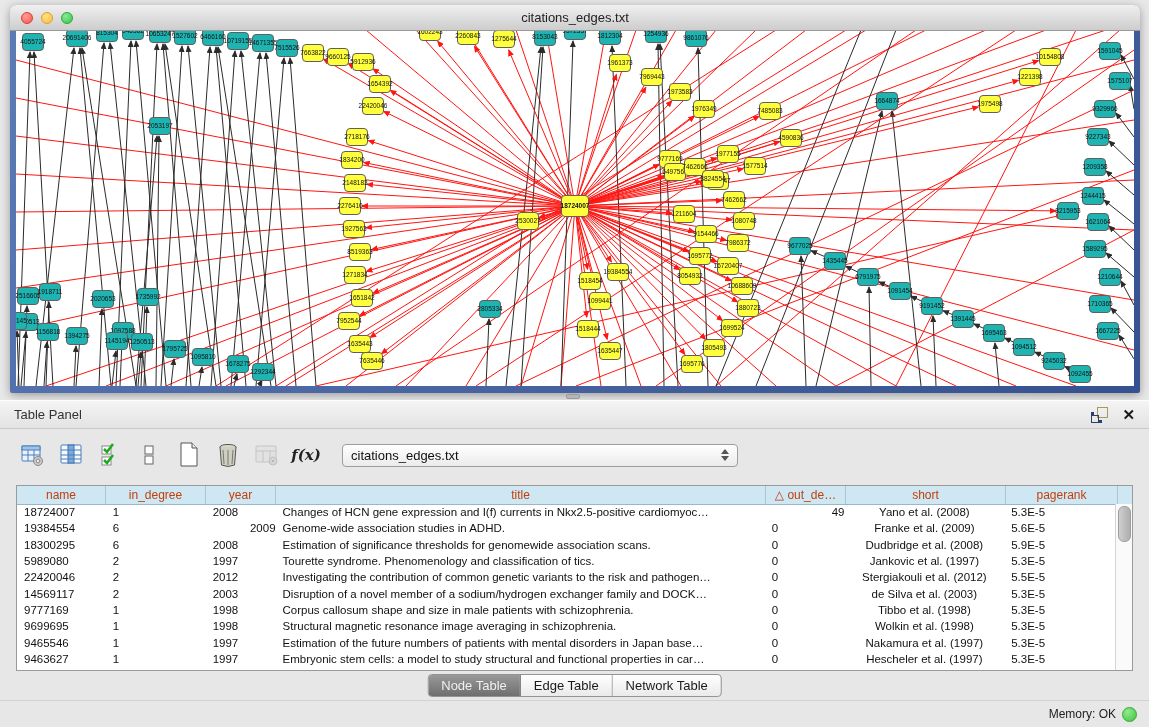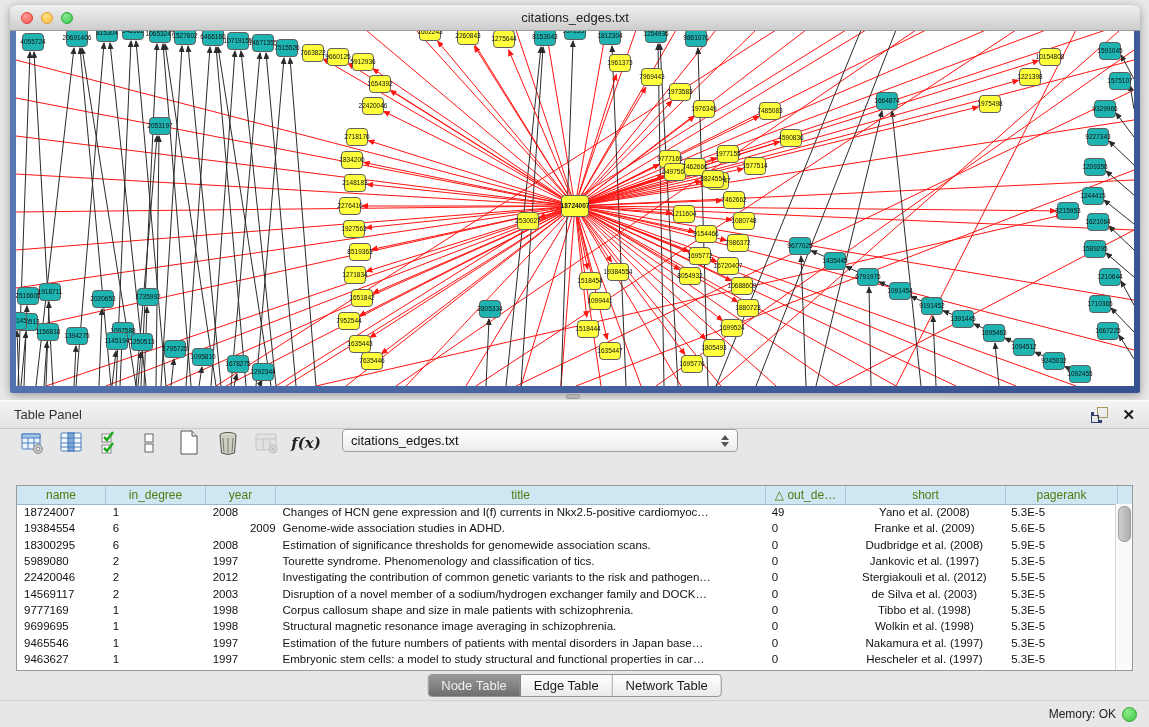--- a/index.html
+++ b/index.html
@@ -31,34 +31,34 @@
   .panel-header{height:27px;background:linear-gradient(#f4f4f4,#e3e3e3);border-top:1px solid #fdfdfd;
     border-bottom:1px solid #c9c9c9;display:flex;align-items:center;}
   .panel-title{margin-left:14px;font-size:13px;color:#333;}
   .panel-header-icons{margin-left:auto;display:flex;align-items:center;gap:14px;margin-right:14px;}
   .float-ic{width:17px;height:16px;position:relative;}
   .float-ic .sq1{position:absolute;right:0;top:0;width:9px;height:9px;border:1px solid #a59a5c;}
   .float-ic .sq2{position:absolute;left:0;bottom:0;width:6px;height:6px;border:1px solid #2e3f6e;}
   .float-ic .dot{position:absolute;width:3px;height:3px;background:#2e3f6e;}
   .close-ic{font-size:15px;font-weight:bold;color:#1a1a1a;line-height:1;}
 
-  .toolbar{height:52px;display:flex;align-items:flex-start;padding-left:20px;}
+  .toolbar{height:52px;display:flex;align-items:center;padding-left:20px;}
   .tool{width:26px;height:28px;display:flex;align-items:center;justify-content:center;margin-right:13px;}
   .tool.disabled{opacity:.45;}
   .fx-label{font-family:"DejaVu Serif",serif;font-style:italic;font-weight:bold;font-size:15px;color:#222;}
   .table-select{width:396px;height:23px;margin-left:10px;box-sizing:border-box;border:1px solid #9e9e9e;border-radius:4px;
     background:linear-gradient(#ffffff,#ebebeb);display:flex;align-items:center;padding:0 8px;font-size:13px;color:#111;}
   .stepper{margin-left:auto;display:flex;flex-direction:column;gap:2px;align-items:center;}
   .stepper i{width:0;height:0;border-left:4px solid transparent;border-right:4px solid transparent;display:block;}
   .stepper .up{border-bottom:5px solid #555;}
   .stepper .dn{border-top:5px solid #555;}
 
   .table-wrap{position:absolute;left:16px;top:85px;width:1117px;height:186px;background:#fff;
     border:1px solid #9a9a9a;box-sizing:border-box;overflow:hidden;}
-  .thead{display:flex;height:18px;background:#cfe6f3;border-bottom:1px solid #97b8cb;font-size:12px;color:#4d7c0f;}
+  .thead{display:flex;height:18px;background:#cfe6f3;border-bottom:1px solid #97b8cb;font-size:12px;color:#c2410c;}
   .th{box-sizing:border-box;border-right:1px solid #a9c6d6;display:flex;align-items:center;justify-content:center;overflow:hidden;white-space:nowrap;}
   .tbody{position:absolute;left:0;right:16px;top:18px;bottom:0;overflow:hidden;}
   .tr{display:flex;height:16.3px;font-size:11.5px;color:#111;align-items:center;}
   .td{box-sizing:border-box;padding-left:7px;overflow:hidden;white-space:nowrap;}
   .td.c{text-align:center;padding-left:0;}
   .vscroll{position:absolute;right:0;top:18px;bottom:0;width:16px;background:#fafafa;border-left:1px solid #d5d5d5;}
   .vthumb{position:absolute;left:2px;top:2px;width:11px;height:34px;border-radius:6px;border:1px solid #9e9e9e;
     background:linear-gradient(90deg,#cfcfcf,#aeaeae);}
 
   .tabs{position:absolute;left:50%;top:274px;transform:translateX(-50%);display:flex;height:21px;
@@ -609,21 +609,21 @@
         <div class="th" style="width: 80px;">△ out_de…</div>
         <div class="th" style="width: 160px;">short</div>
         <div class="th" style="width: 112px;">pagerank</div>
       </div>
     <div class="tbody" id="tbody">
         <div class="tr">
           <div class="td" style="width: 89px;">18724007</div>
           <div class="td" style="width: 100px;">1</div>
           <div class="td" style="width: 70px;">2008</div>
           <div class="td" style="width: 490px;">Changes of HCN gene expression and I(f) currents in Nkx2.5-positive cardiomyoc…</div>
-          <div class="td" style="width: 80px;">49</div>
+          <div class="td" style="width: 80px; text-align: right;">49</div>
           <div class="td c" style="width: 160px;">Yano et al. (2008)</div>
           <div class="td" style="width: 112px;">5.3E-5</div>
         </div>
         <div class="tr">
           <div class="td" style="width: 89px;">19384554</div>
           <div class="td" style="width: 100px;">6</div>
           <div class="td" style="width: 70px; text-align: right;">2009</div>
           <div class="td" style="width: 490px;">Genome-wide association studies in ADHD.</div>
           <div class="td" style="width: 80px;">0</div>
           <div class="td c" style="width: 160px;">Franke et al. (2009)</div>

